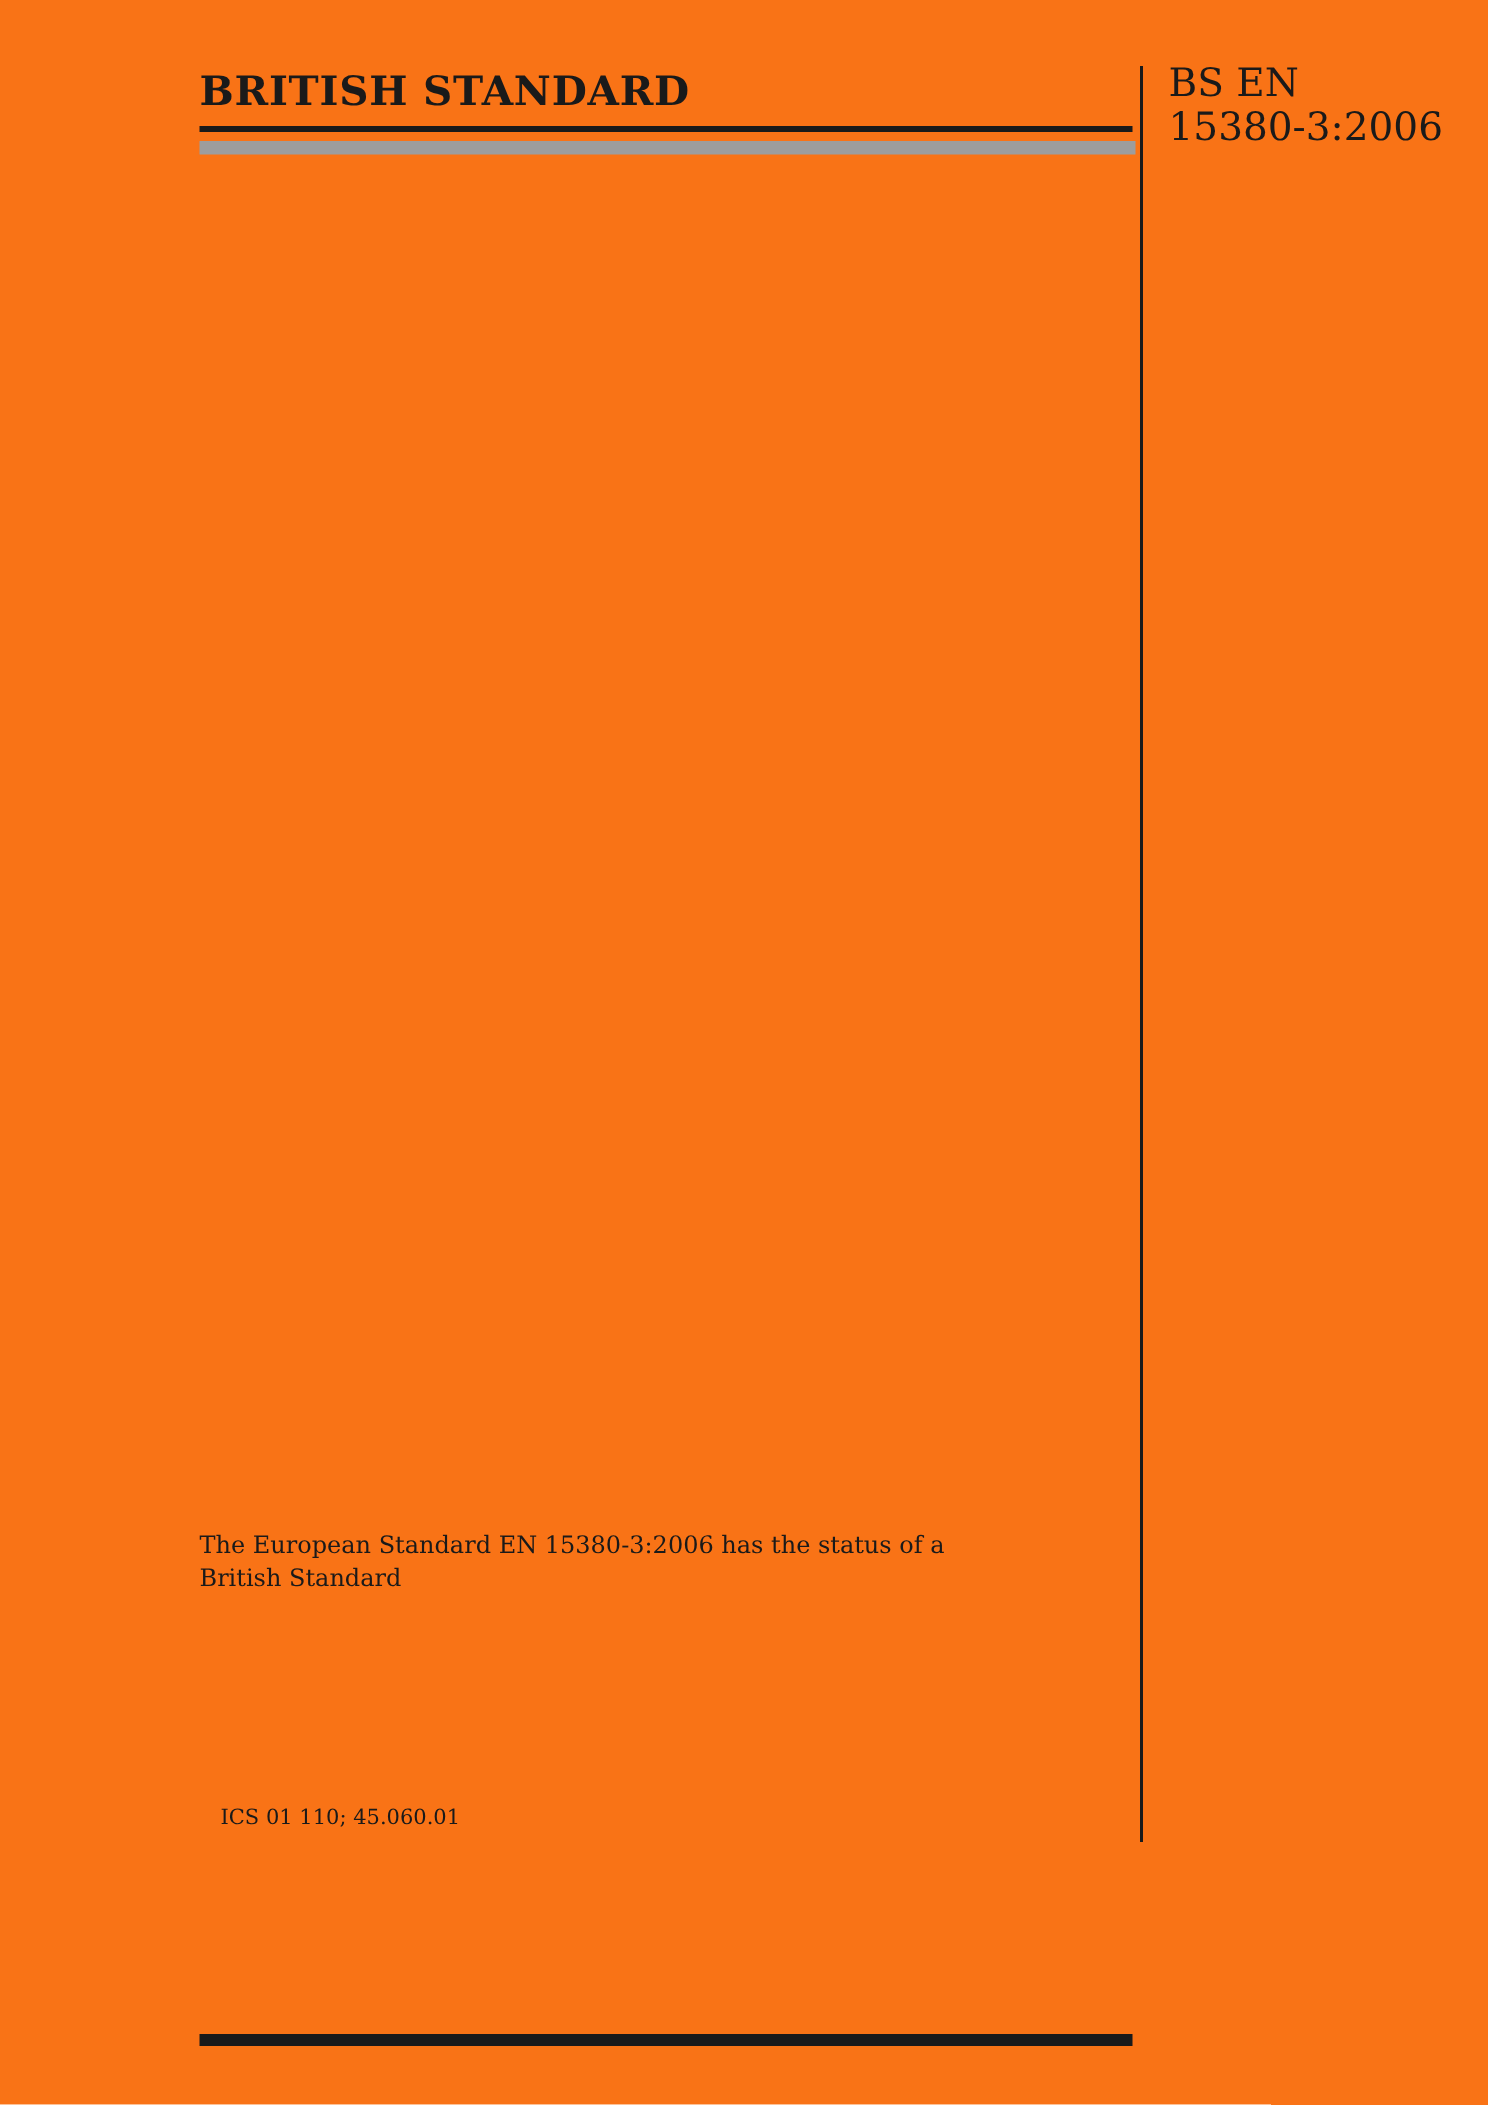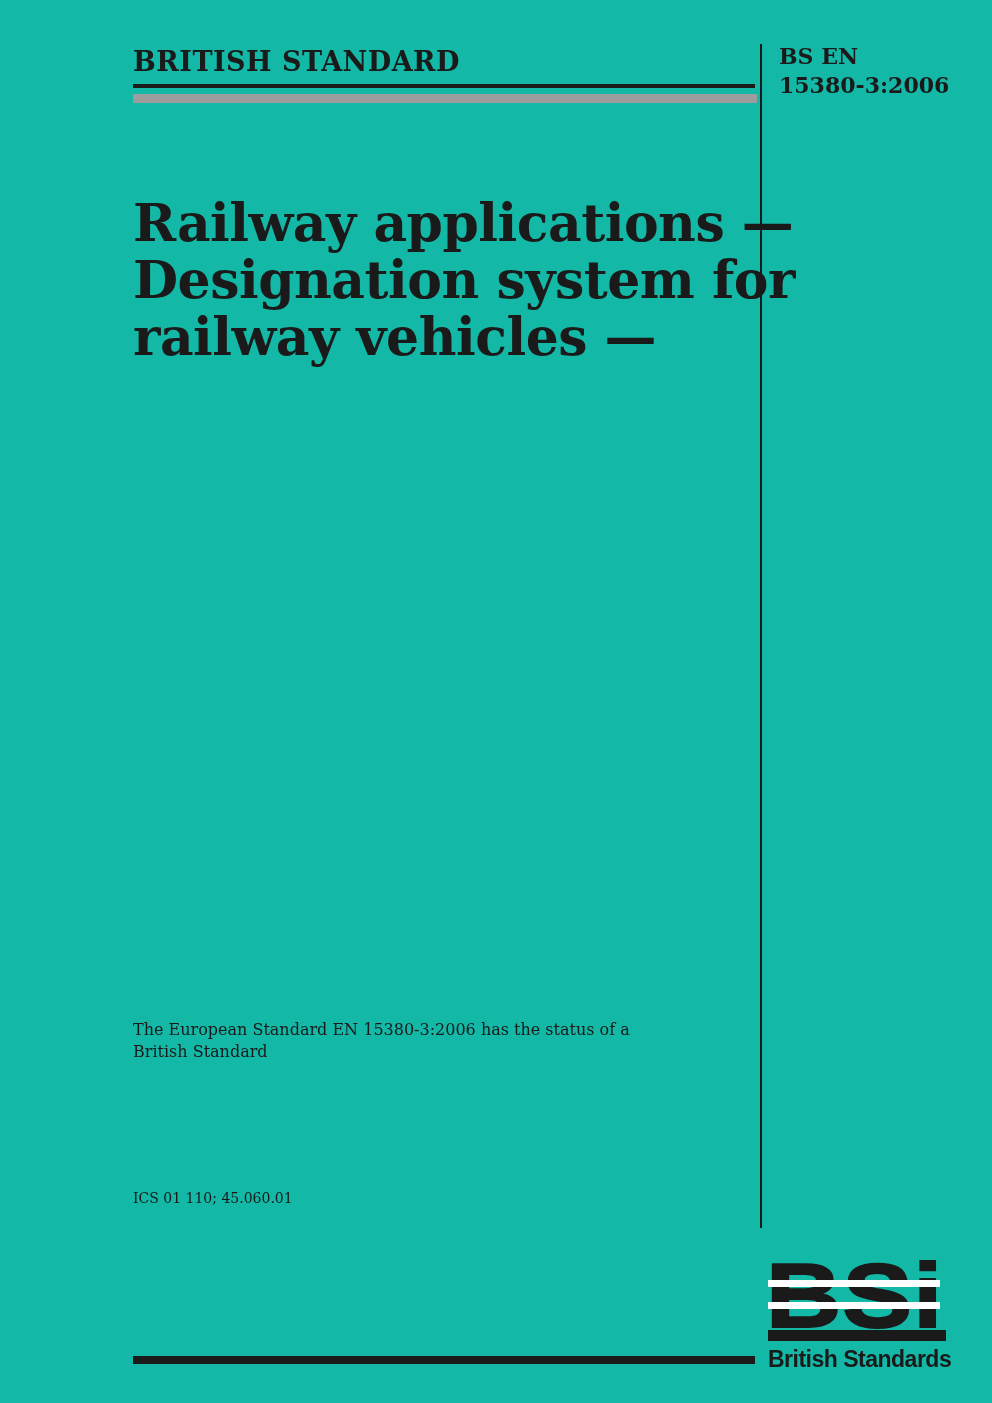--- a/index.html
+++ b/index.html
@@ -1,20 +1,20 @@
 <!DOCTYPE html>
 <html><head>
 <meta charset="utf-8">
 <style>
   html, body { margin: 0; padding: 0; background: #ffffff; }
   .page {
     position: relative;
     width: 992px;
     height: 1403px;
-    background: #14b8a6;
+    background: #f97316;
     overflow: hidden;
     font-family: "DejaVu Serif", serif;
     color: #1a1a1a;
   }
   
   .brand {
     position: absolute; left: 133px; top: 46px;
     font-size: 27px; font-weight: bold; letter-spacing: 0.5px;
     white-space: nowrap;
   }
@@ -25,21 +25,21 @@
   .rule-gray {
     position: absolute; left: 133px; top: 94px;
     width: 624px; height: 9px; background: #9d9d9d;
   }
   .vline {
     position: absolute; left: 760px; top: 44px;
     width: 2px; height: 1184px; background: #1a1a1a;
   }
   .docnum {
     position: absolute; left: 779px; top: 42px;
-    font-size: 22px; font-weight: bold; line-height: 29px;
+    font-size: 26px; font-weight: normal; line-height: 29px;
     white-space: pre-line;
   }
   
   .title-main {
     position: absolute; left: 133px; top: 194px;
     margin: 0; font-size: 52px; font-weight: bold; line-height: 57px;
     white-space: pre-line; letter-spacing: -0.5px;
   }
   .title-part {
     position: absolute; left: 133px; top: 418px;
@@ -47,21 +47,21 @@
     white-space: pre-line;
   }
   
   .status-note {
     position: absolute; left: 133px; top: 1019px;
     margin: 0; font-size: 16px; line-height: 22px;
     white-space: pre-line;
   }
   .ics {
     position: absolute; left: 133px; top: 1189px;
-    margin: 0; font-size: 14px; line-height: 18px;
+    margin: 14px; font-size: 14px; line-height: 18px;
   }
   
   .logo {
     position: absolute; left: 768px; top: 1253px;
     width: 178px; height: 122px;
   }
   .logo-letters {
     position: absolute; left: -2px; top: -2px;
     font-family: "Liberation Sans", sans-serif;
     font-size: 90px; line-height: 90px; font-weight: bold;
@@ -102,34 +102,24 @@
 
   <div class="brand">BRITISH STANDARD</div>
 
   <div class="rule-black"></div>
   <div class="rule-gray"></div>
   <div class="vline"></div>
 
   <div class="docnum">BS EN
 15380-3:2006</div>
 
-  <h1 class="title-main">Railway applications —
-Designation system for
-railway vehicles —</h1>
 
 
   <p class="status-note">The European Standard EN 15380-3:2006 has the status of a
 British Standard</p>
 
   <p class="ics">ICS 01 110; 45.060.01</p>
 
-  <div class="logo">
-    <div class="logo-letters">BSi</div>
-    <div class="logo-stripe s1"></div>
-    <div class="logo-stripe s2"></div>
-    <div class="logo-bar"></div>
-    <div class="logo-caption">British Standards</div>
-  </div>
 
 
   <div class="footer-bar"></div>
 
 </div>
 
 </body></html>

